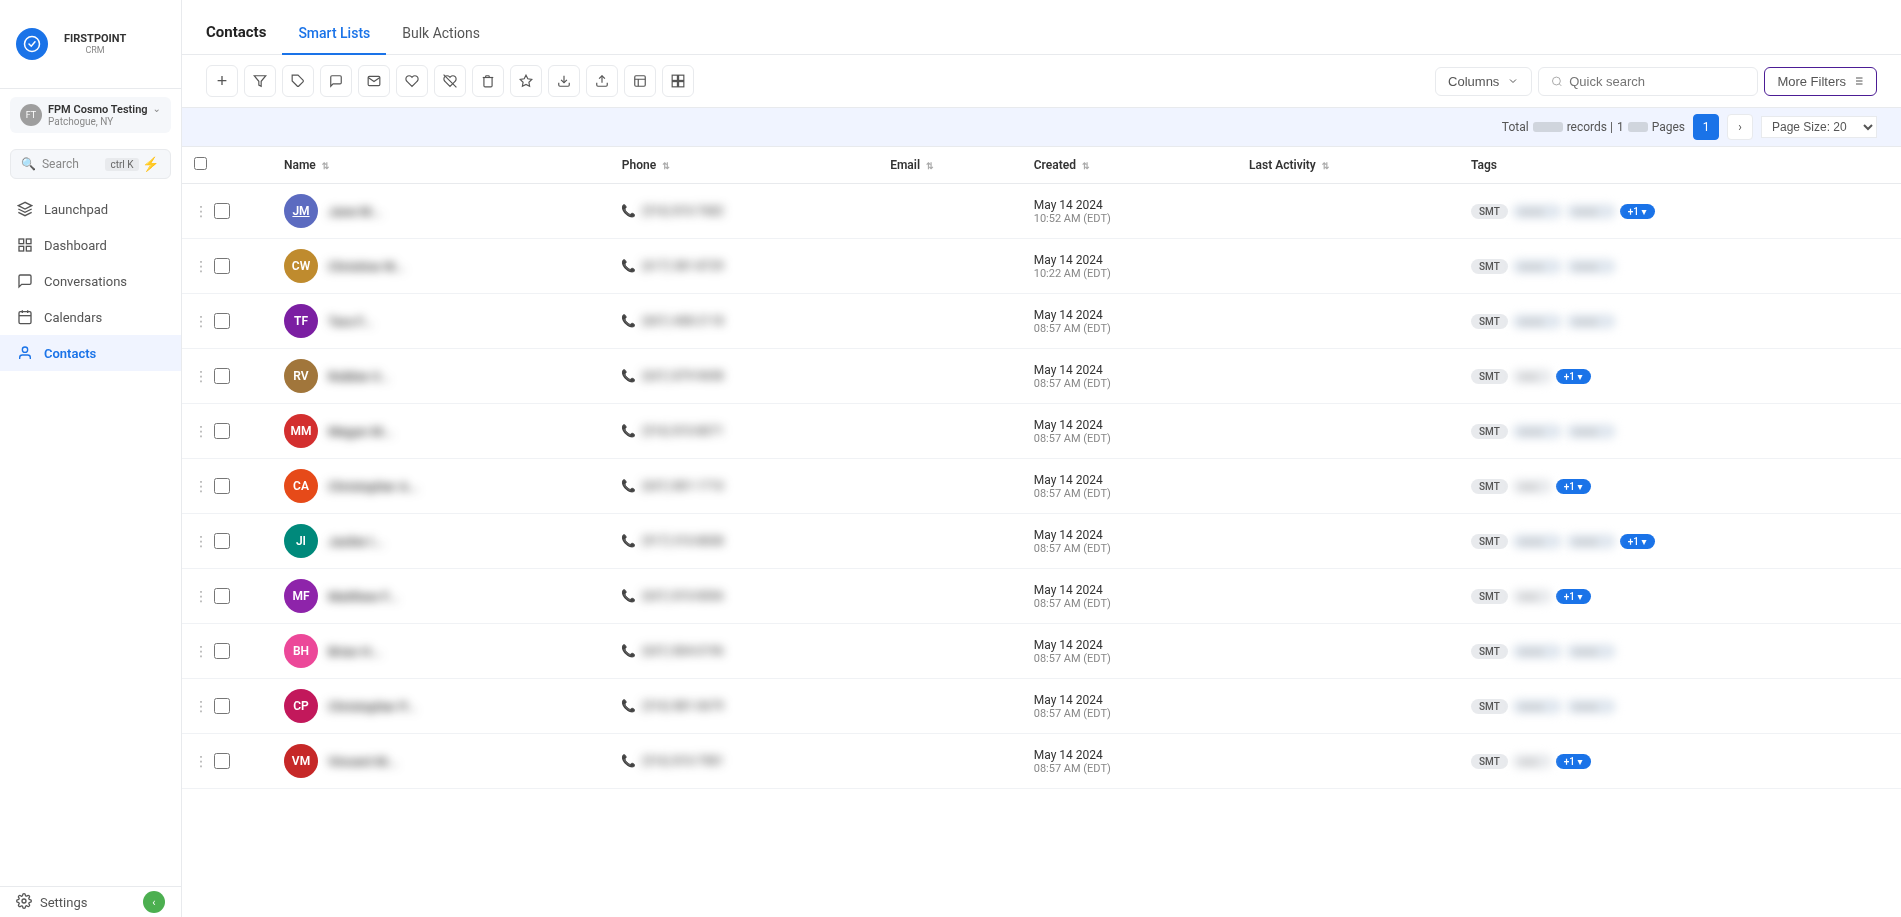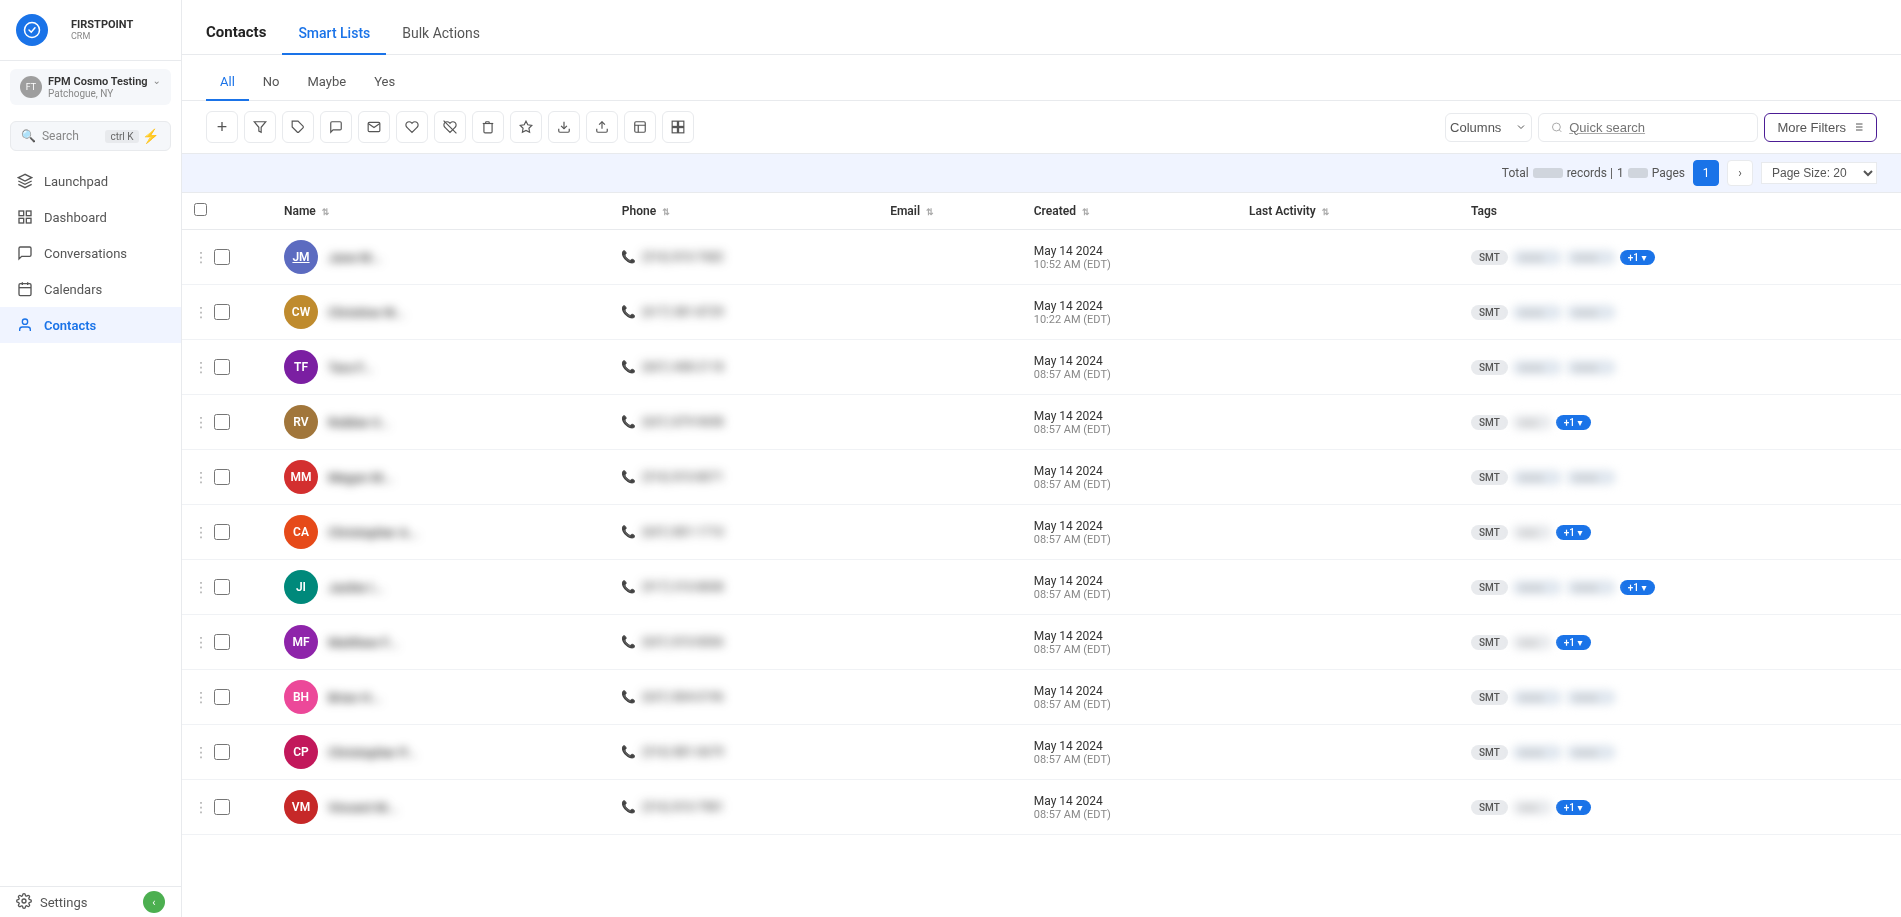--- a/index.html
+++ b/index.html
@@ -9,25 +9,26 @@
     .sidebar {
       width: 182px;
       min-width: 182px;
       background: #fff;
       border-right: 1px solid #e8eaed;
       display: flex;
       flex-direction: column;
       height: 100%;
     }
     .sidebar-logo {
-      padding: 14px 16px;
+      padding: 28px 16px;
       border-bottom: 1px solid #e8eaed;
       display: flex;
       align-items: center;
-      gap: 23px;
+      gap: 16px;
+      text-align: center;
     }
     .logo-circle {
       width: 32px; height: 32px;
       background: #1a73e8;
       border-radius: 50%;
       display: flex; align-items: center; justify-content: center;
       color: #fff; font-weight: bold; font-size: 11px;
     }
     .logo-text { font-size: 11px; font-weight: 700; color: #333; line-height: 1.2; }
 
@@ -181,41 +182,40 @@
       color: #555;
       font-size: 18px;
       font-weight: 300;
     }
 
     .toolbar-spacer { flex: 1; }
 
     .columns-btn {
       display: flex;
       align-items: center;
-      gap: 14px;
-      padding: 6px 4px;
+      gap: 8px;
+      padding: 6px 12px;
       border: 1px solid #e8eaed;
       border-radius: 6px;
       background: #fff;
       cursor: pointer;
       font-size: 13px;
       color: #555;
     }
     .quick-search-input {
       display: flex;
       align-items: center;
       gap: 6px;
       padding: 6px 12px;
       border: 1px solid #e8eaed;
       border-radius: 6px;
       background: #fff;
       width: 220px;
       color: #aaa;
       font-size: 13px;
-      text-decoration: underline;
     }
     .more-filters-btn {
       display: flex;
       align-items: center;
       gap: 6px;
       padding: 6px 12px;
       border: 1px solid #4c1d95;
       border-radius: 6px;
       background: #fff;
       cursor: pointer;
@@ -435,26 +435,20 @@
 <div class="main">
 
   <div class="page-header">
     <div class="page-tabs">
       <div class="page-tab" style="font-weight:700;font-size:15px;color:#222;padding-left:0;">Contacts</div>
       <div class="page-tab active">Smart Lists</div>
       <div class="page-tab">Bulk Actions</div>
     </div>
   </div>
 
-  <div class="filter-tabs">
-    <div class="filter-tab active">All</div>
-    <div class="filter-tab">No</div>
-    <div class="filter-tab">Maybe</div>
-    <div class="filter-tab">Yes</div>
-  </div>
 
   <div class="toolbar">
     <button class="toolbar-btn add-btn" title="Add">+</button>
     <button class="toolbar-btn" title="Filter">
       <svg width="14" height="14" viewBox="0 0 24 24" fill="none" stroke="currentColor" stroke-width="2">
           <polygon points="22 3 2 3 10 12.46 10 19 14 21 14 12.46 22 3"></polygon>
         </svg>
     </button>
     <button class="toolbar-btn" title="Tag">
       <svg width="14" height="14" viewBox="0 0 24 24" fill="none" stroke="currentColor" stroke-width="2">

